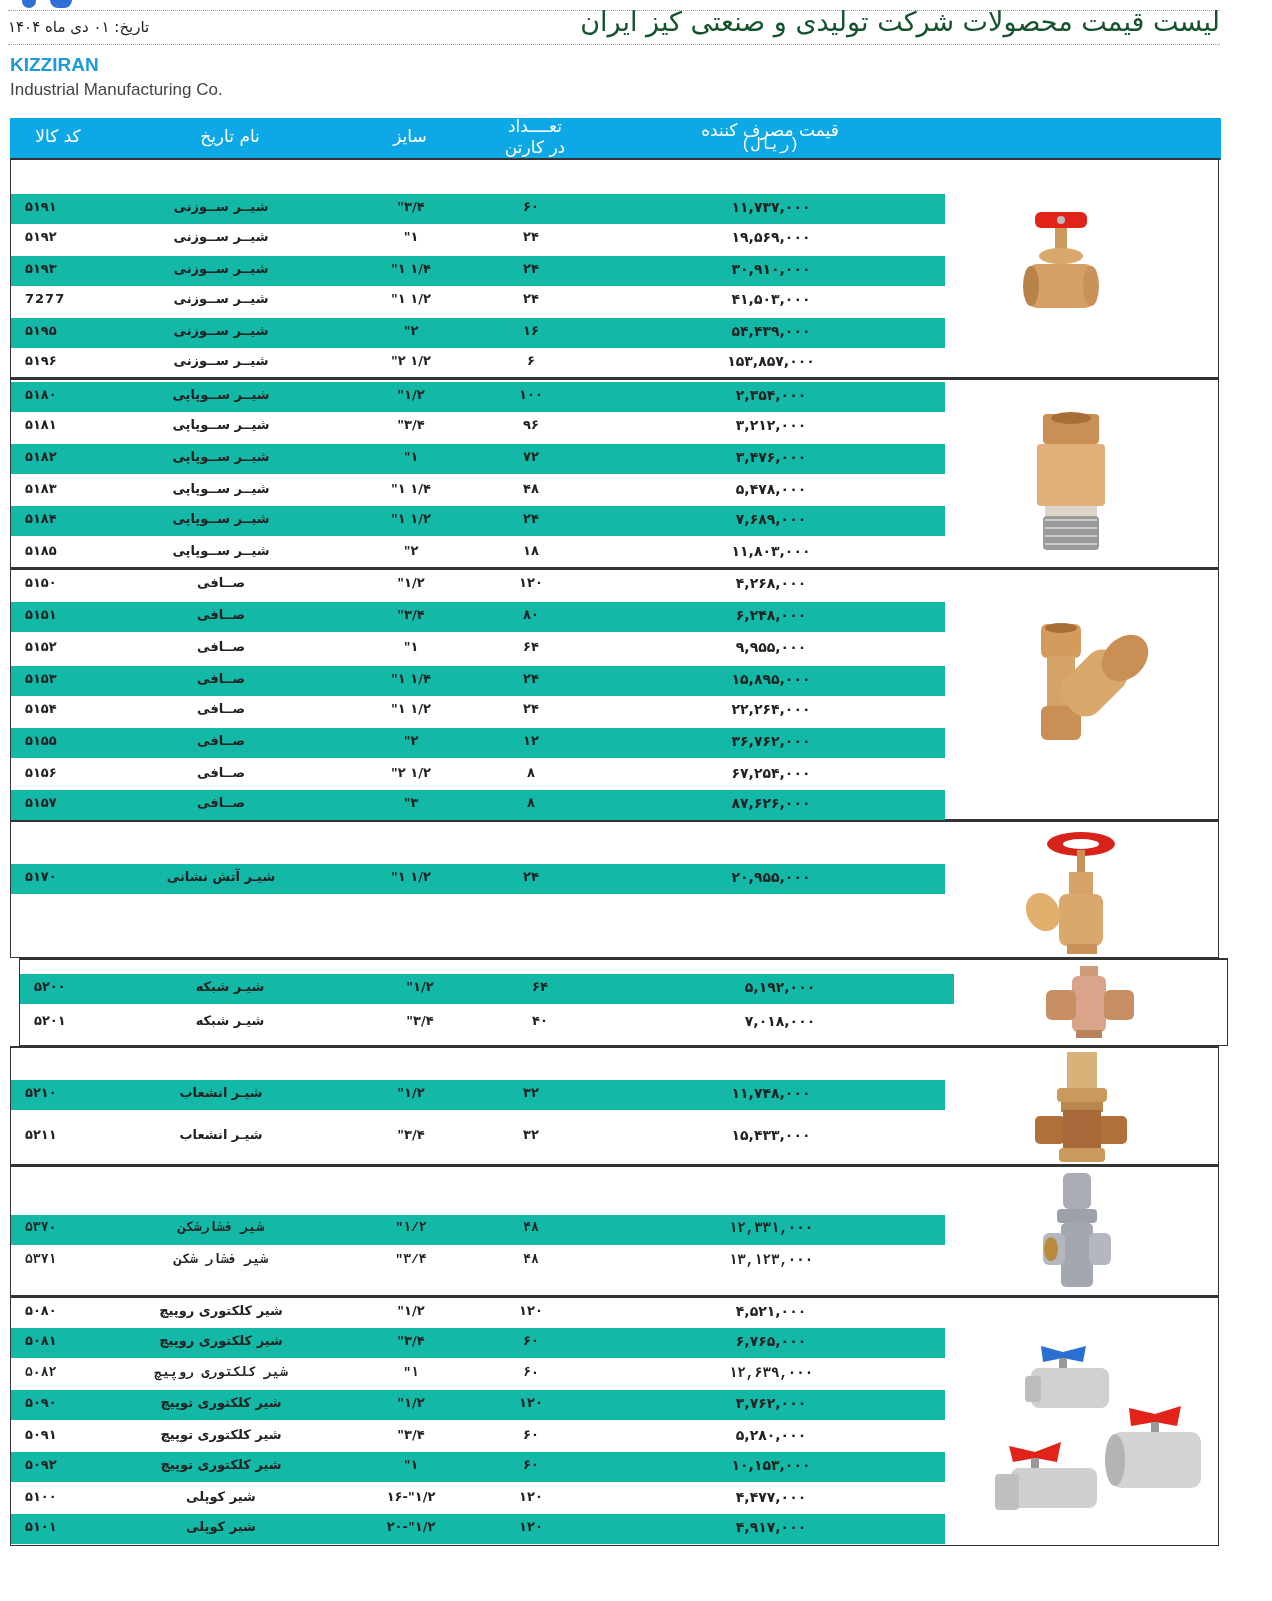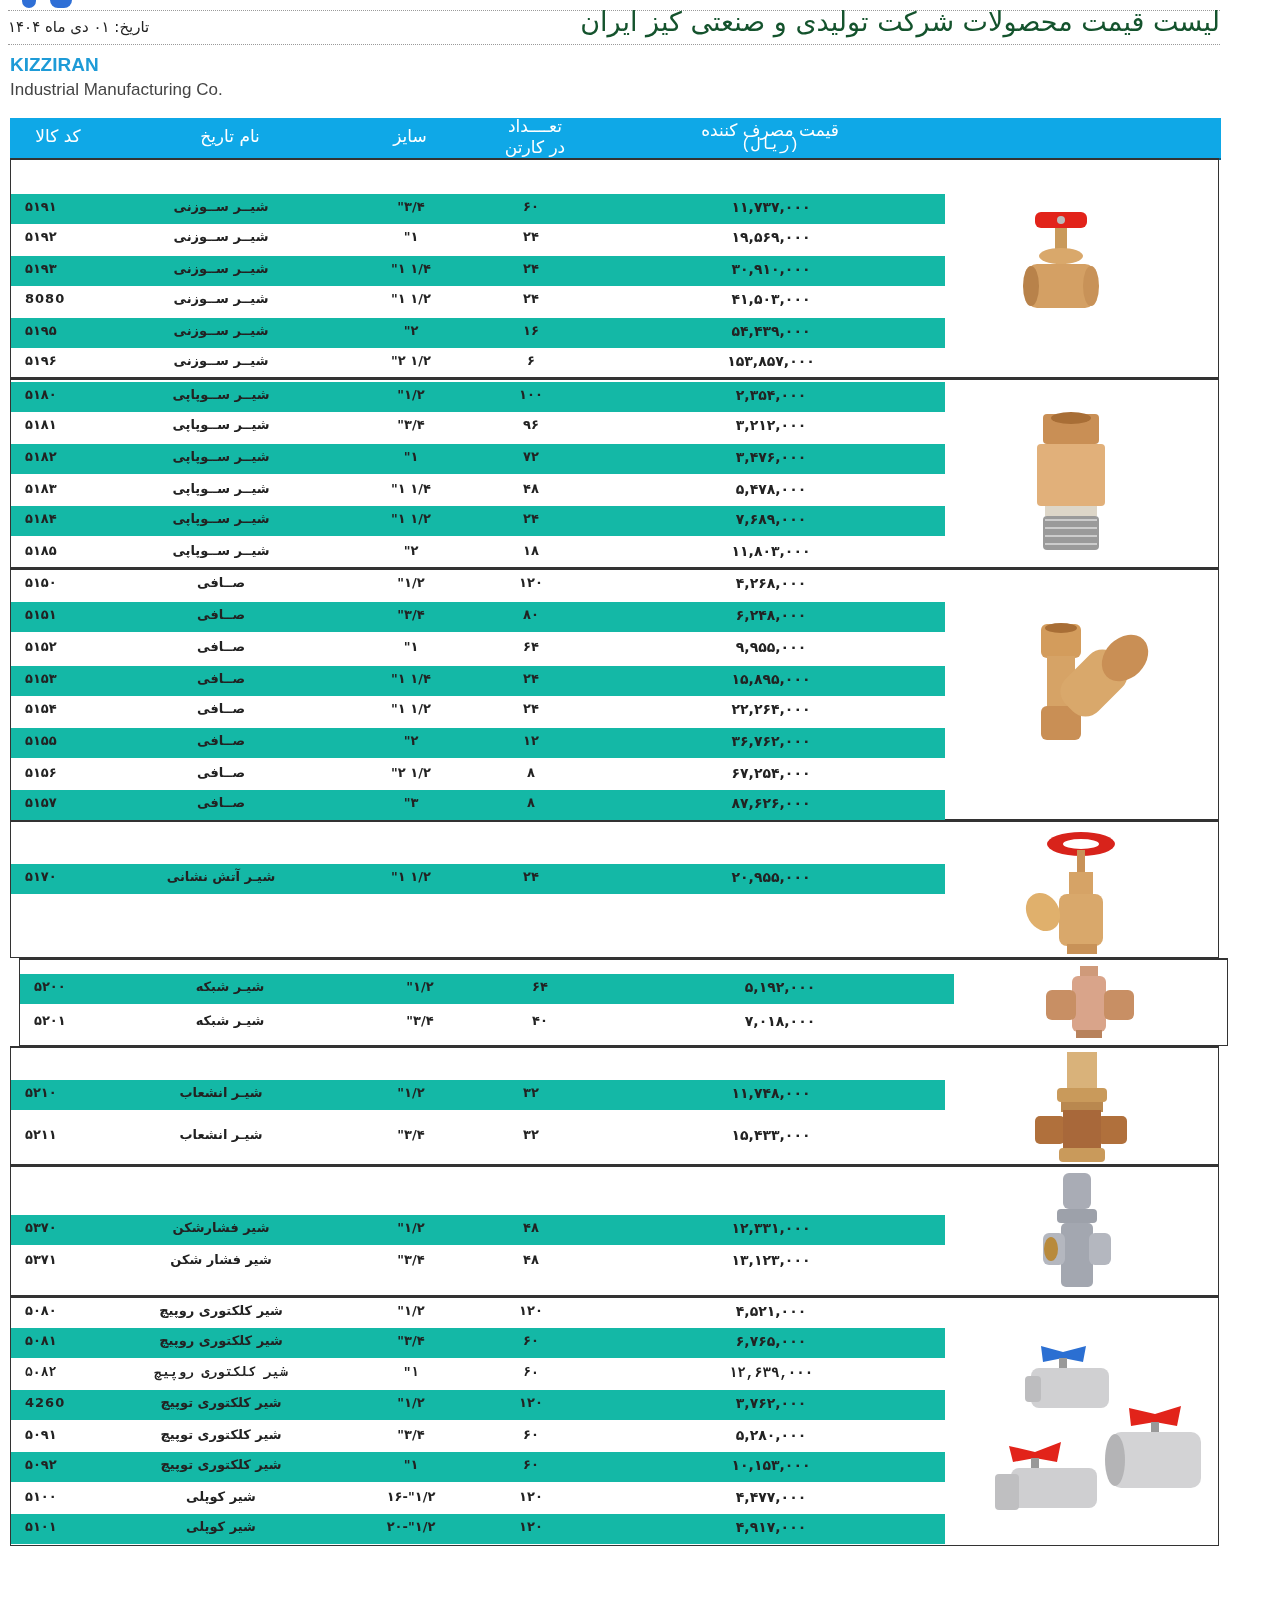--- a/index.html
+++ b/index.html
@@ -80,21 +80,21 @@
         <div class="cell c-price">۱۹,۵۶۹,۰۰۰</div>
       </div>
       <div class="row stripe" style="top: 96px;">
         <div class="cell c-code">۵۱۹۳</div>
         <div class="cell c-name">شیــر ســوزنی</div>
         <div class="cell c-size">"۱ ۱/۴</div>
         <div class="cell c-qty">۲۴</div>
         <div class="cell c-price">۳۰,۹۱۰,۰۰۰</div>
       </div>
       <div class="row" style="top: 126px;">
-        <div class="cell c-code">8080</div>
+        <div class="cell c-code">7277</div>
         <div class="cell c-name">شیــر ســوزنی</div>
         <div class="cell c-size">"۱ ۱/۲</div>
         <div class="cell c-qty">۲۴</div>
         <div class="cell c-price">۴۱,۵۰۳,۰۰۰</div>
       </div>
       <div class="row stripe" style="top: 158px;">
         <div class="cell c-code">۵۱۹۵</div>
         <div class="cell c-name">شیــر ســوزنی</div>
         <div class="cell c-size">"۲</div>
         <div class="cell c-qty">۱۶</div>
@@ -294,21 +294,21 @@
       <div class="pic" style="left: 1020px; top: 4px;"><svg width="100" height="115" viewBox="0 0 100 115">
           <rect x="36" y="0" width="30" height="38" fill="#d9b27a"></rect>
           <rect x="26" y="36" width="50" height="14" rx="4" fill="#c99a5b"></rect>
           <rect x="30" y="50" width="42" height="10" fill="#b9884f"></rect>
           <rect x="4" y="64" width="30" height="28" rx="5" fill="#b0703c"></rect>
           <rect x="66" y="64" width="30" height="28" rx="5" fill="#b0703c"></rect>
           <rect x="32" y="58" width="38" height="40" fill="#a8683a"></rect>
           <rect x="28" y="96" width="46" height="14" rx="4" fill="#c99a5b"></rect>
         </svg></div>
     </div>
-    <div class="section" style="top: 1165px; height: 131px;">
+    <div class="section" style="top: 1165px; height: 131px; font-family: Liberation Mono, monospace;">
       <div class="row stripe" style="top: 48px;">
         <div class="cell c-code">۵۳۷۰</div>
         <div class="cell c-name">شیر فشارشکن</div>
         <div class="cell c-size">"۱/۲</div>
         <div class="cell c-qty">۴۸</div>
         <div class="cell c-price">۱۲,۳۳۱,۰۰۰</div>
       </div>
       <div class="row" style="top: 80px;">
         <div class="cell c-code">۵۳۷۱</div>
         <div class="cell c-name">شیر فشار شکن</div>
@@ -341,21 +341,21 @@
         <div class="cell c-price">۶,۷۶۵,۰۰۰</div>
       </div>
       <div class="row" style="top: 62px; font-family: Liberation Mono, monospace;">
         <div class="cell c-code">۵۰۸۲</div>
         <div class="cell c-name">شیر کلکتوری روپیچ</div>
         <div class="cell c-size">"۱</div>
         <div class="cell c-qty">۶۰</div>
         <div class="cell c-price">۱۲,۶۳۹,۰۰۰</div>
       </div>
       <div class="row stripe" style="top: 92px;">
-        <div class="cell c-code">4260</div>
+        <div class="cell c-code">۵۰۹۰</div>
         <div class="cell c-name">شیر کلکتوری توپیچ</div>
         <div class="cell c-size">"۱/۲</div>
         <div class="cell c-qty">۱۲۰</div>
         <div class="cell c-price">۳,۷۶۲,۰۰۰</div>
       </div>
       <div class="row" style="top: 124px;">
         <div class="cell c-code">۵۰۹۱</div>
         <div class="cell c-name">شیر کلکتوری توپیچ</div>
         <div class="cell c-size">"۳/۴</div>
         <div class="cell c-qty">۶۰</div>

